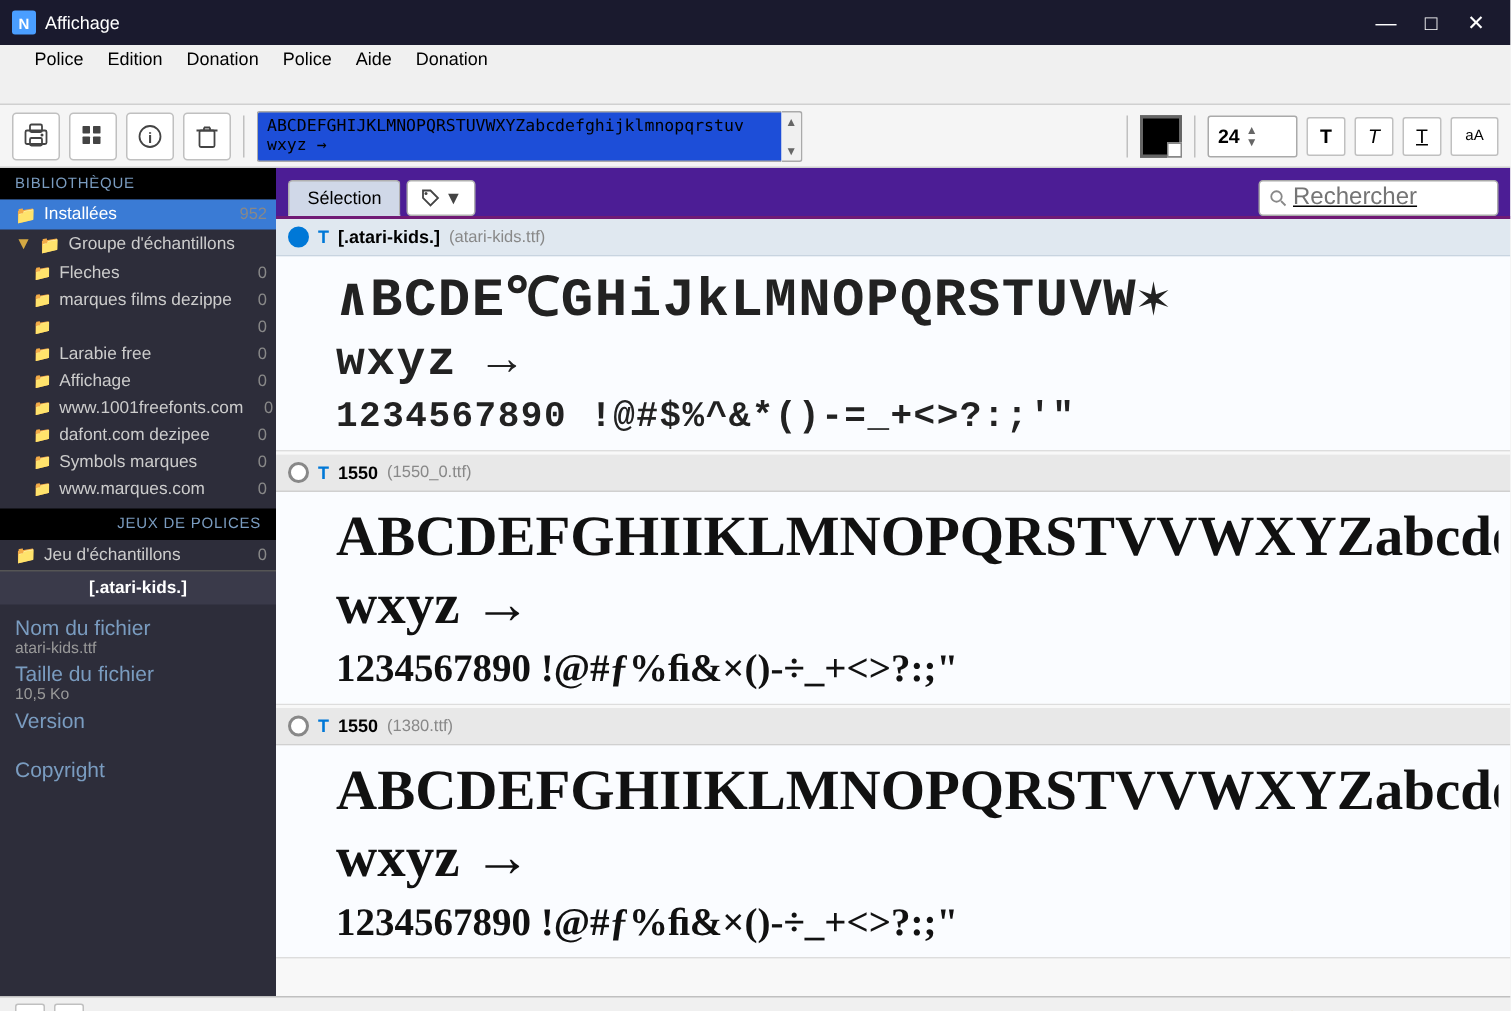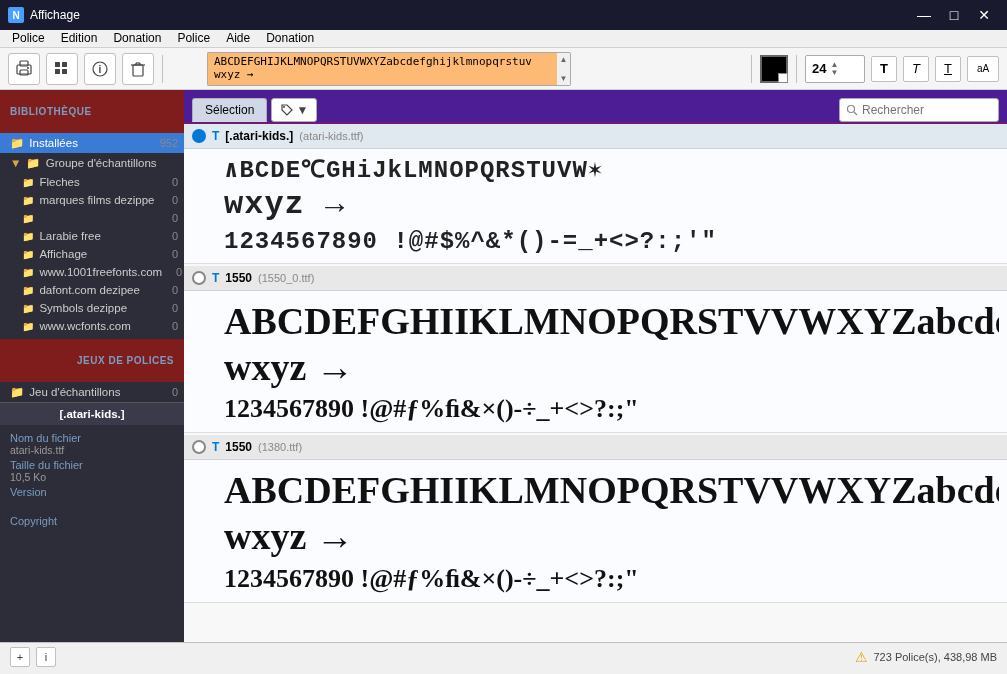--- a/index.html
+++ b/index.html
@@ -17,24 +17,24 @@
     }
     #titlebar-left { display: flex; align-items: center; gap: 6px; }
     #titlebar-icon { width: 16px; height: 16px; background: #4a9eff; border-radius: 2px; display: flex; align-items: center; justify-content: center; font-size: 10px; color: white; font-weight: bold; }
     #titlebar-title { font-size: 12px; color: white; }
     #titlebar-controls { display: flex; gap: 0; }
     .titlebar-btn { width: 30px; height: 30px; display: flex; align-items: center; justify-content: center; color: white; font-size: 14px; cursor: pointer; }
 
     
     #menubar {
       background: #f0f0f0;
-      height: 18px;
-      display: flex;
-      align-items: flex-end;
-      padding: 0 4px;
+      height: 40px;
+      display: flex;
+      align-items: flex-start;
+      padding: 0 15px;
       border-bottom: 1px solid #d0d0d0;
     }
     .menu-item { padding: 2px 8px; cursor: pointer; font-size: 12px; color: #000; }
 
     
     #toolbar {
       background: #f5f5f5;
       height: 42px;
       display: flex;
       align-items: center;
@@ -59,26 +59,25 @@
       display: flex;
       align-items: center;
       flex: 1;
       height: 34px;
       position: relative;
     }
     #text-input {
       width: 370px;
       height: 34px;
       border: 1px solid #aaa;
-      background: #fdba74;
+      background: #1d4ed8;
       padding: 0 20px 0 6px;
       font-size: 12px;
       outline: none;
       border-radius: 2px 0 0 2px;
-      margin-left: 36px;
     }
     #text-input-scroll {
       width: 14px;
       height: 34px;
       border: 1px solid #aaa;
       border-left: none;
       background: #f0f0f0;
       display: flex;
       flex-direction: column;
       align-items: center;
@@ -126,25 +125,25 @@
     #sidebar {
       width: 184px;
       background: #2d2d3a;
       color: #ccc;
       display: flex;
       flex-direction: column;
       overflow-y: auto;
       flex-shrink: 0;
     }
     .sidebar-section-header {
-      background: #7f1d1d;
+      background: #000000;
       color: #7a9cc0;
       font-size: 10px;
-      font-weight: bold;
-      padding: 16px 10px;
+      font-weight: normal;
+      padding: 5px 10px;
       letter-spacing: 0.5px;
       text-transform: uppercase;
     }
     .sidebar-item {
       display: flex;
       align-items: center;
       padding: 3px 6px 3px 10px;
       cursor: pointer;
       font-size: 11.5px;
       color: #ccc;
@@ -160,21 +159,21 @@
       font-size: 11.5px;
       text-align: center;
       font-weight: bold;
       border-top: 1px solid #555;
     }
     .sidebar-meta {
       padding: 4px 10px;
       font-size: 10.5px;
       color: #999;
     }
-    .sidebar-meta-label { color: #7a9cc0; font-size: 11px; margin-top: 3px; }
+    .sidebar-meta-label { color: #7a9cc0; font-size: 14px; margin-top: 3px; }
 
     
     #content {
       flex: 1;
       display: flex;
       flex-direction: column;
       background: #f5f5f5;
       overflow: hidden;
     }
 
@@ -212,21 +211,21 @@
       margin-left: auto;
       display: flex; align-items: center;
       border: 1px solid #aaa;
       background: white;
       border-radius: 3px;
       padding: 0 6px;
       height: 24px;
       gap: 4px;
     }
     #search-input {
-      border: none; outline: none; font-size: 12px; width: 130px; background: transparent;
+      border: none; outline: none; font-size: 16px; width: 130px; background: transparent; text-decoration: underline;
     }
 
     
     #font-list {
       flex: 1;
       overflow-y: auto;
       background: #f8f8f8;
     }
     .font-entry {
       border-bottom: 1px solid #ddd;
@@ -456,28 +455,28 @@
     <div class="sidebar-item" style="padding-left:22px;">
       <div class="sidebar-item-left">
         <span style="color:#d4a843;font-size:10px;">📁</span>
         <span>dafont.com dezipee</span>
       </div>
       <span class="sidebar-count">0</span>
     </div>
     <div class="sidebar-item" style="padding-left:22px;">
       <div class="sidebar-item-left">
         <span style="color:#d4a843;font-size:10px;">📁</span>
-        <span>Symbols dezippe</span>
-      </div>
-      <span class="sidebar-count">0</span>
-    </div>
-    <div class="sidebar-item" style="padding-left:22px;">
-      <div class="sidebar-item-left">
-        <span style="color:#d4a843;font-size:10px;">📁</span>
-        <span>www.wcfonts.com</span>
+        <span>Symbols marques</span>
+      </div>
+      <span class="sidebar-count">0</span>
+    </div>
+    <div class="sidebar-item" style="padding-left:22px;">
+      <div class="sidebar-item-left">
+        <span style="color:#d4a843;font-size:10px;">📁</span>
+        <span>www.marques.com</span>
       </div>
       <span class="sidebar-count">0</span>
     </div>
 
     <div class="sidebar-section-header" style="margin-top:4px;text-align:right;">JEUX DE POLICES</div>
     <div class="sidebar-item">
       <div class="sidebar-item-left">
         <span>📁</span>
         <span>Jeu d'échantillons</span>
       </div>
@@ -521,21 +520,21 @@
     <div id="font-list">
 
       <div class="font-entry" style="background:white;border-bottom:1px solid #ddd;">
         <div class="font-entry-header" style="background:#e0e8f0;border-bottom:1px solid #c8d4e0;display:flex;align-items:center;padding:5px 8px;gap:6px;">
           <div class="font-entry-header-radio selected"></div>
           <span style="font-size:12px;color:#0078d7;font-weight:bold;">T</span>
           <span style="font-weight:bold;font-size:12px;color:#000;">[.atari-kids.]</span>
           <span style="color:#888;font-size:11px;">(atari-kids.ttf)</span>
         </div>
         <div class="font-preview" style="padding:8px 8px 8px 40px;background:#fafcff;">
-          <div class="font-preview-text atari-font" style="font-size:24px;letter-spacing:1px;font-family:'Courier New',monospace;font-weight:bold;">∧BCDE℃GHiJkLMNOPQRSTUVW✶</div>
+          <div class="font-preview-text atari-font" style="font-size:36px;letter-spacing:1px;font-family:'Courier New',monospace;font-weight:bold;">∧BCDE℃GHiJkLMNOPQRSTUVW✶</div>
           <div class="font-preview-text atari-font" style="font-size:32px;letter-spacing:1px;font-family:'Courier New',monospace;font-weight:bold;">wxyz →</div>
           <div class="font-preview-special atari-font" style="font-size:24px;letter-spacing:1px;font-family:'Courier New',monospace;font-weight:bold;margin-top:4px;">1234567890  !@#$%^&amp;*()-=_+&lt;&gt;?:;'"</div>
         </div>
       </div>
 
       <div class="font-entry" style="background:white;border-bottom:1px solid #ddd;">
         <div class="font-entry-header" style="background:#e8e8e8;border-bottom:1px solid #d0d0d0;display:flex;align-items:center;padding:5px 8px;gap:6px;">
           <div class="font-entry-header-radio" style="width:14px;height:14px;border-radius:50%;border:2px solid #888;background:white;cursor:pointer;"></div>
           <span style="font-size:12px;color:#0078d7;font-weight:bold;">T</span>
           <span style="font-weight:bold;font-size:12px;color:#000;">1550</span>

